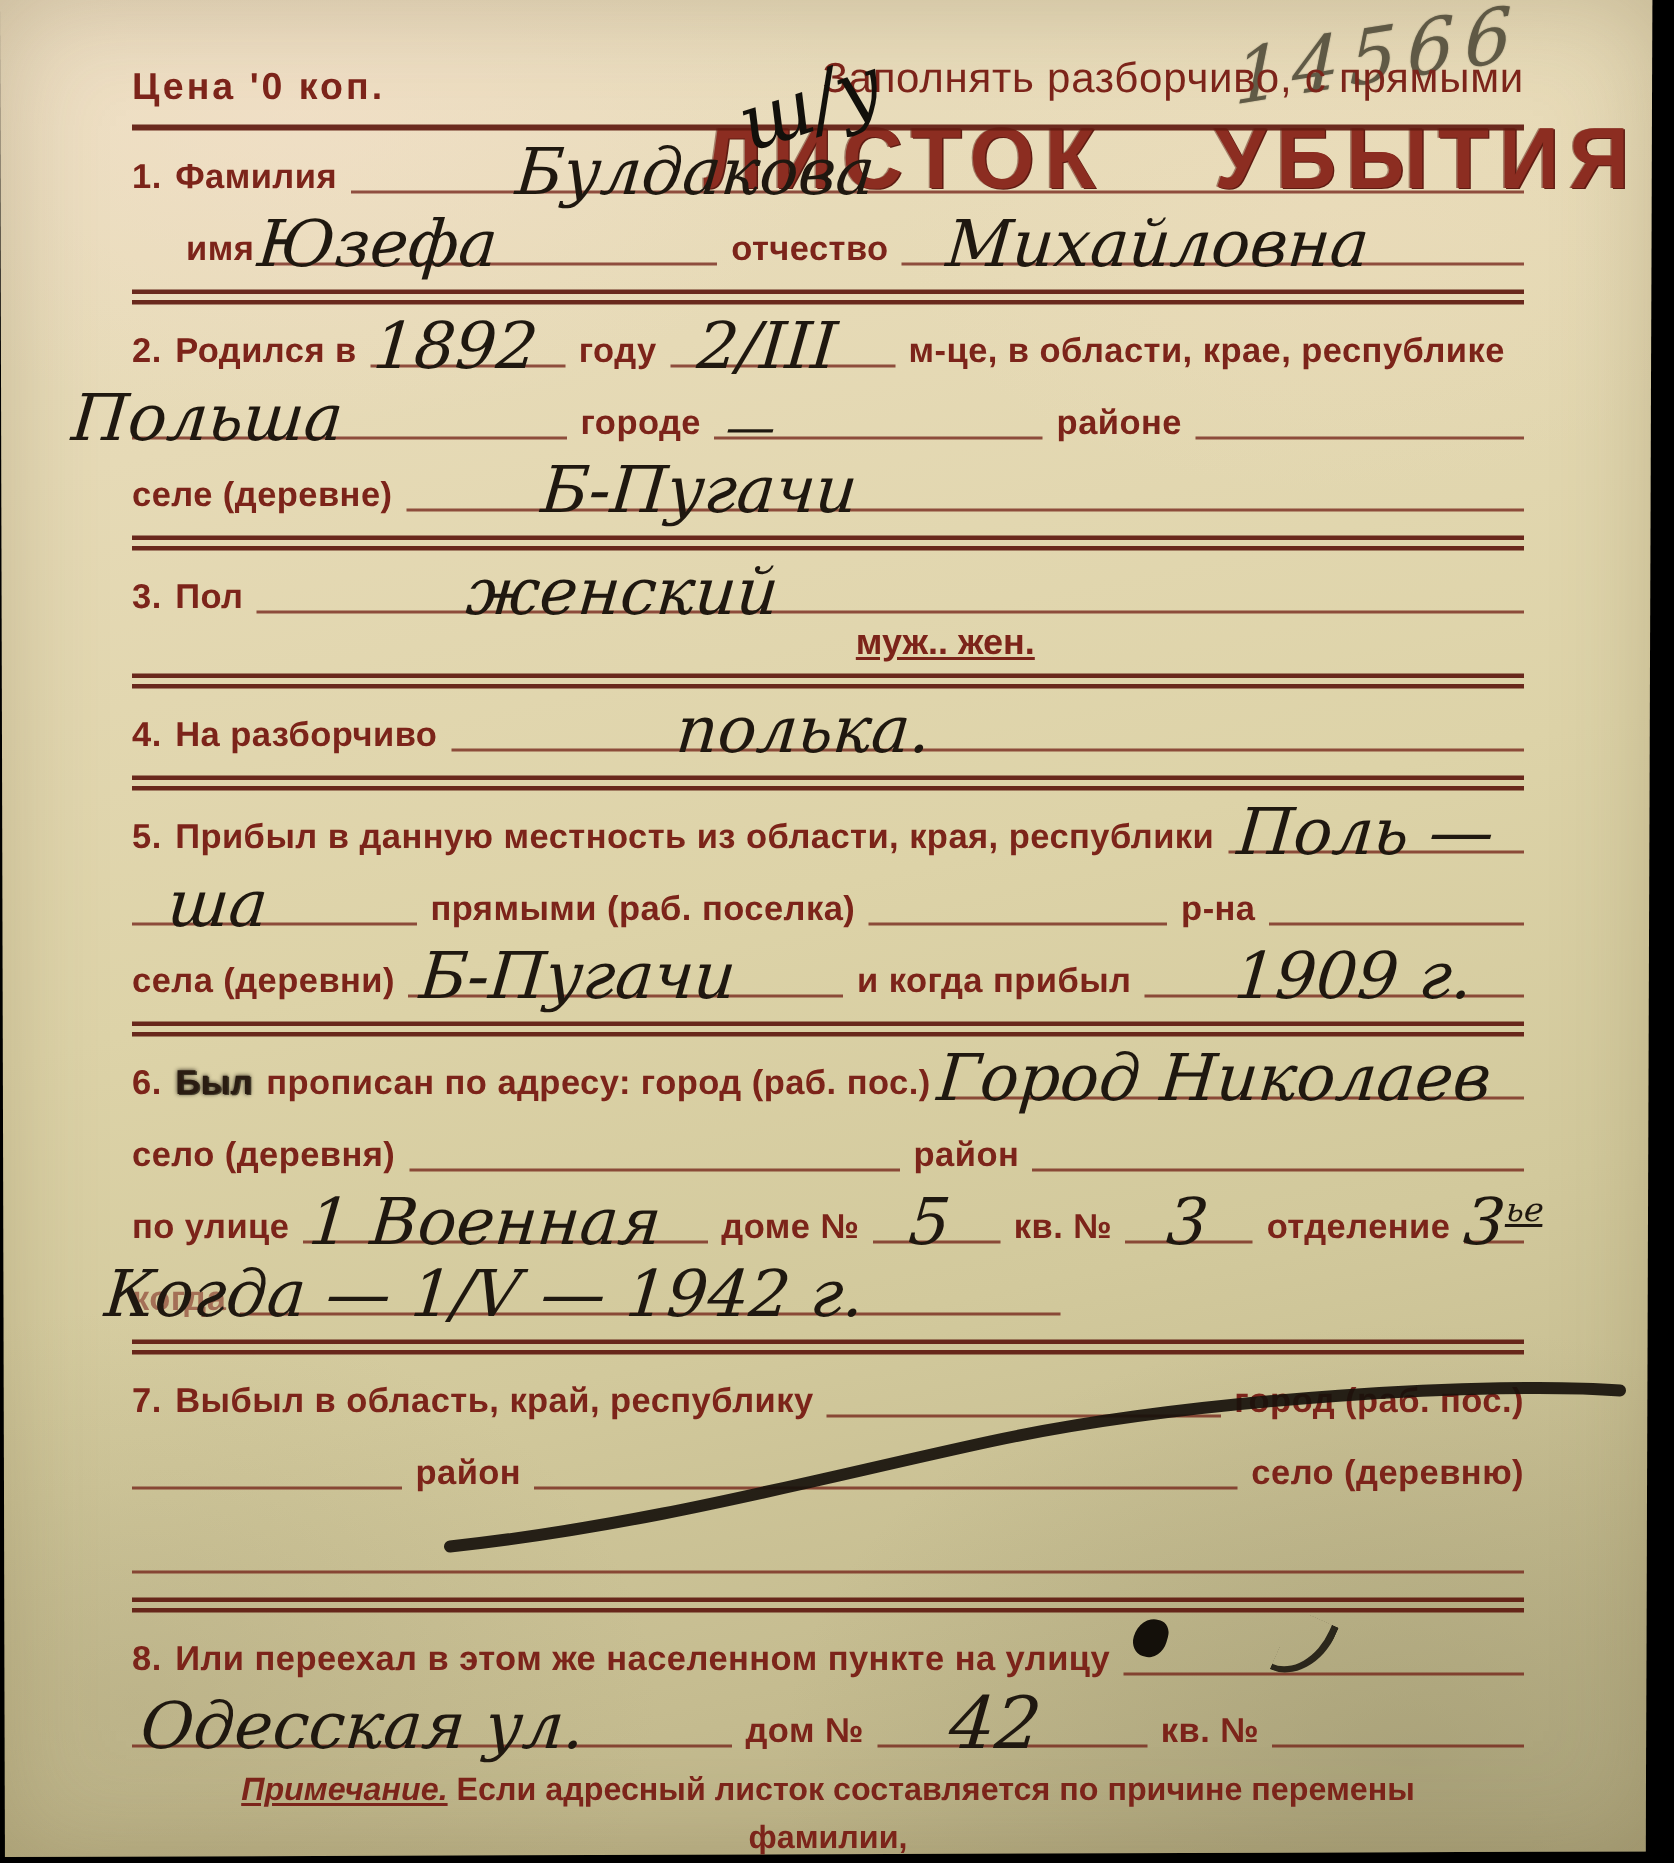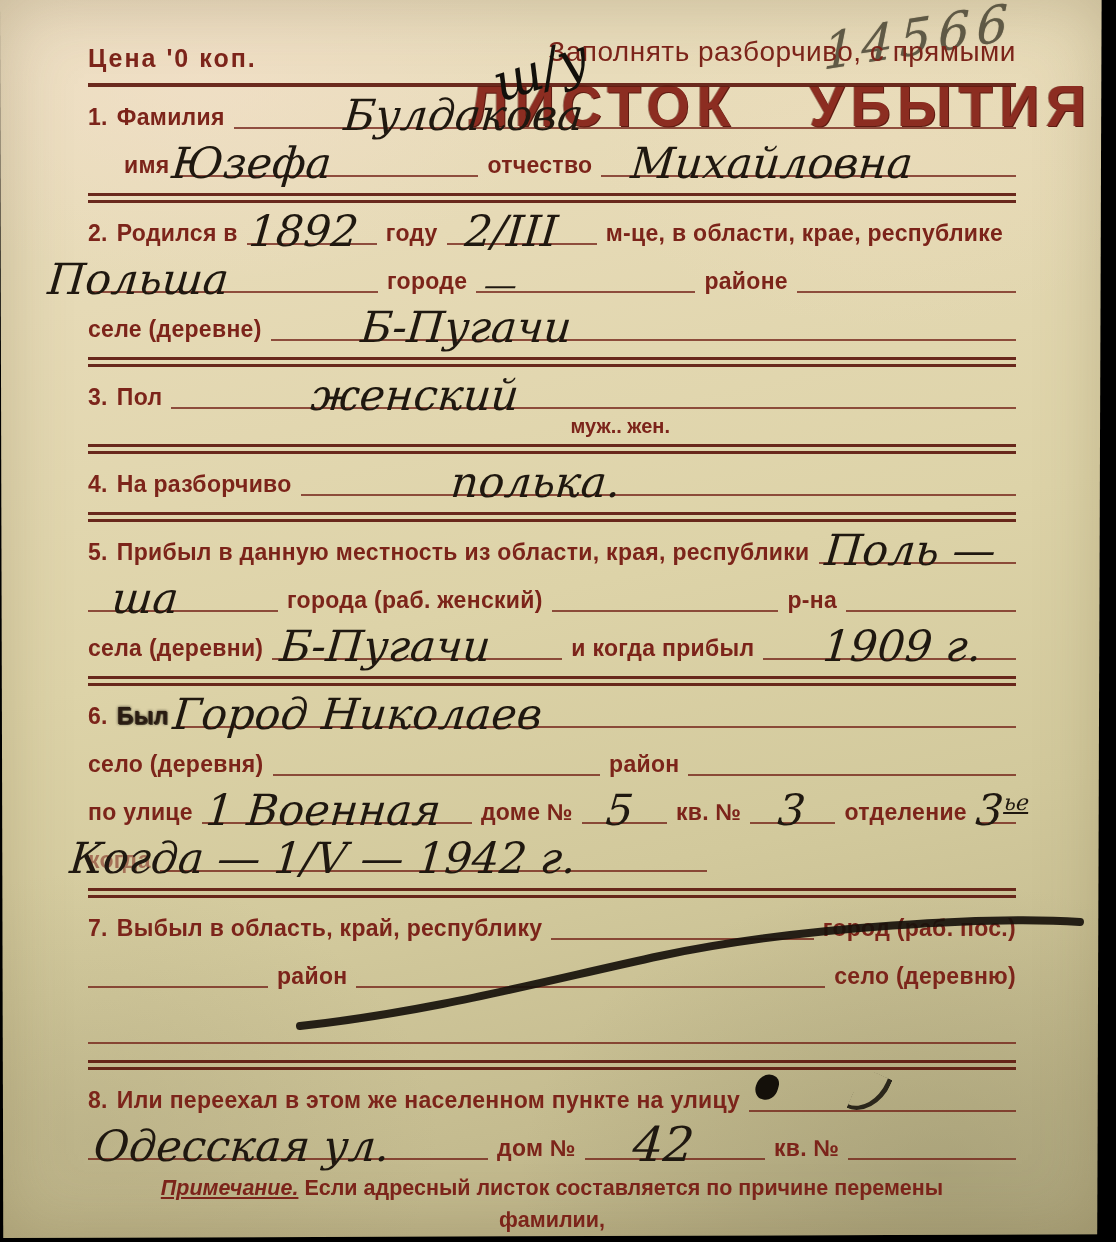--- a/index.html
+++ b/index.html
@@ -55,21 +55,21 @@
   .wl{position:relative;flex:1 1 auto;height:30px;border-bottom:2px solid rgba(112,30,20,.75);}
   .wl.short{flex:0 0 auto;}
   .hw{
     position:absolute;bottom:-10px;left:14px;
     font-family:"DejaVu Serif",serif;font-style:italic;
     font-size:36px;color:var(--hand);white-space:nowrap;
     transform:skewX(-5deg);line-height:1;z-index:3;
   }
   .hw.big{font-size:43px;}
   .hw.mid{font-size:33px;}
-  .hint{margin:-10px 0 2px 52%;font-size:20px;font-weight:bold;color:var(--ink);}
+  .hint{margin:-10px 0 2px 52%;font-size:24px;font-weight:bold;color:var(--ink);text-decoration:underline;}
   .smudged{color:#2a1c12;text-shadow:0 0 3px rgba(25,18,10,.9),1px 1px 0 rgba(25,18,10,.7);}
   .faint{opacity:.55;}
   sup.hwsup{font-size:22px;text-decoration:underline;}
 
   .note{width:92%;margin:-4px auto 8px;text-align:center;font-size:21.5px;font-weight:bold;color:var(--ink);line-height:1.5;}
   .note .nlbl{text-decoration:underline;font-style:italic;}
 
   .sec7{position:relative;}
   .sec7 svg{position:absolute;left:-88px;top:0;width:1106px;height:130px;pointer-events:none;z-index:4;}
   .blob{
@@ -178,40 +178,41 @@
       <span class="lbl">5.</span>
       <span class="lbl">Прибыл в данную местность из области, края, республики</span>
       <span class="wl">
         <span class="hw big" style="left:6px">Поль —</span>
       </span>
     </div>
     <div class="row">
       <span class="wl short" style="width:190px">
         <span class="hw big" style="left:24px">ша</span>
       </span>
-      <span class="lbl">города (раб. женский)</span>
+      <span class="lbl">прямыми (раб. поселка)</span>
       <span class="wl"></span>
       <span class="lbl">р-на</span>
       <span class="wl short" style="width:170px"></span>
     </div>
     <div class="row">
       <span class="lbl">села (деревни)</span>
       <span class="wl short" style="width:290px">
         <span class="hw big" style="left:8px">Б-Пугачи</span>
       </span>
       <span class="lbl">и когда прибыл</span>
       <span class="wl">
         <span class="hw big" style="left:60px">1909 г.</span>
       </span>
     </div>
     <div class="rule"></div>
 
     <div class="row">
       <span class="lbl">6.</span>
       <span class="lbl smudged">Был</span>
+      <span class="lbl">прописан по адресу: город (раб. пос.)</span>
       <span class="wl">
         <span class="hw big" style="left:-4px">Город Николаев</span>
       </span>
     </div>
     <div class="row">
       <span class="lbl">село (деревня)</span>
       <span class="wl"></span>
       <span class="lbl">район</span>
       <span class="wl"></span>
     </div>

